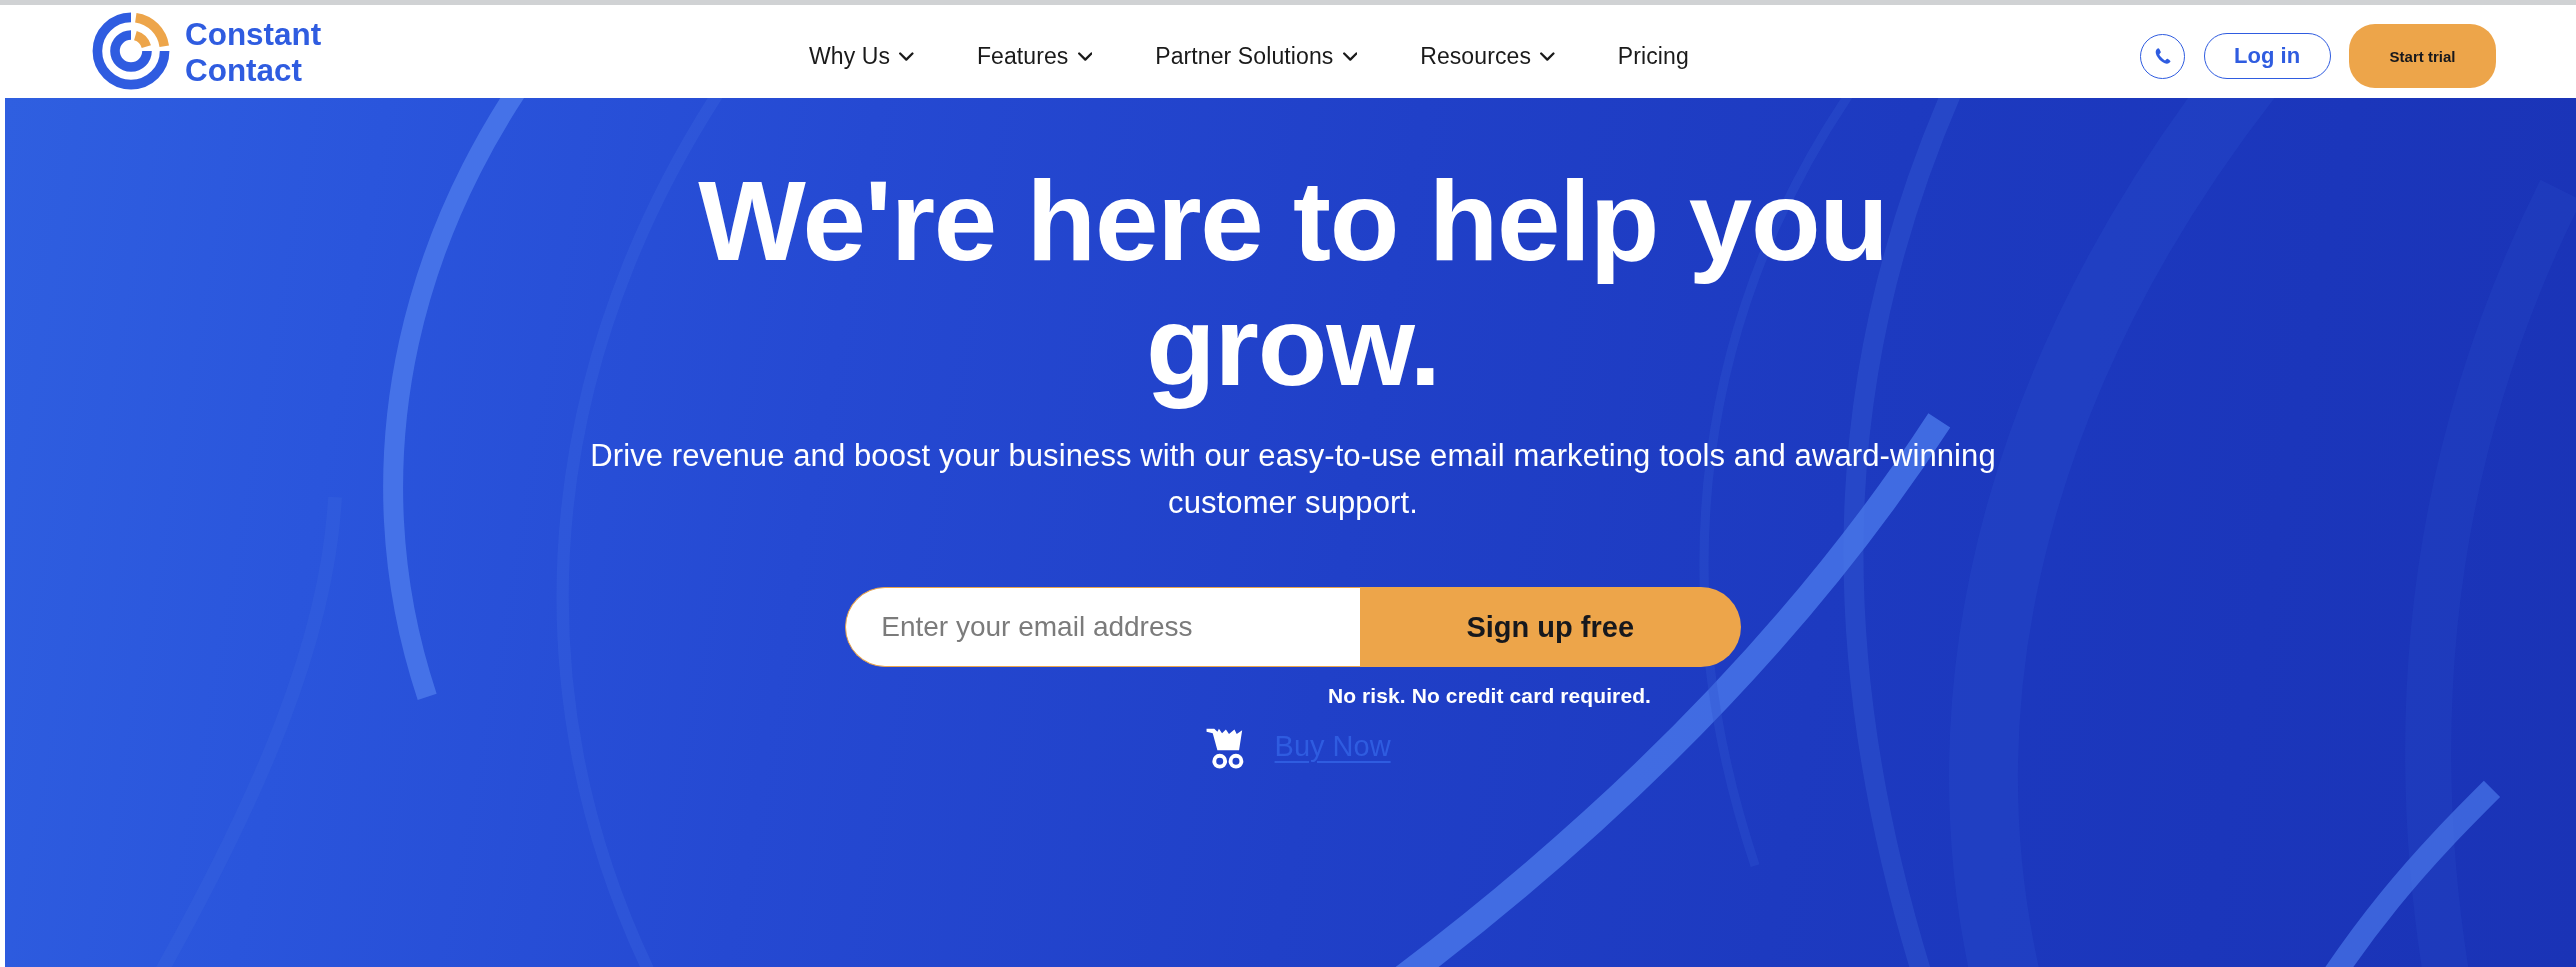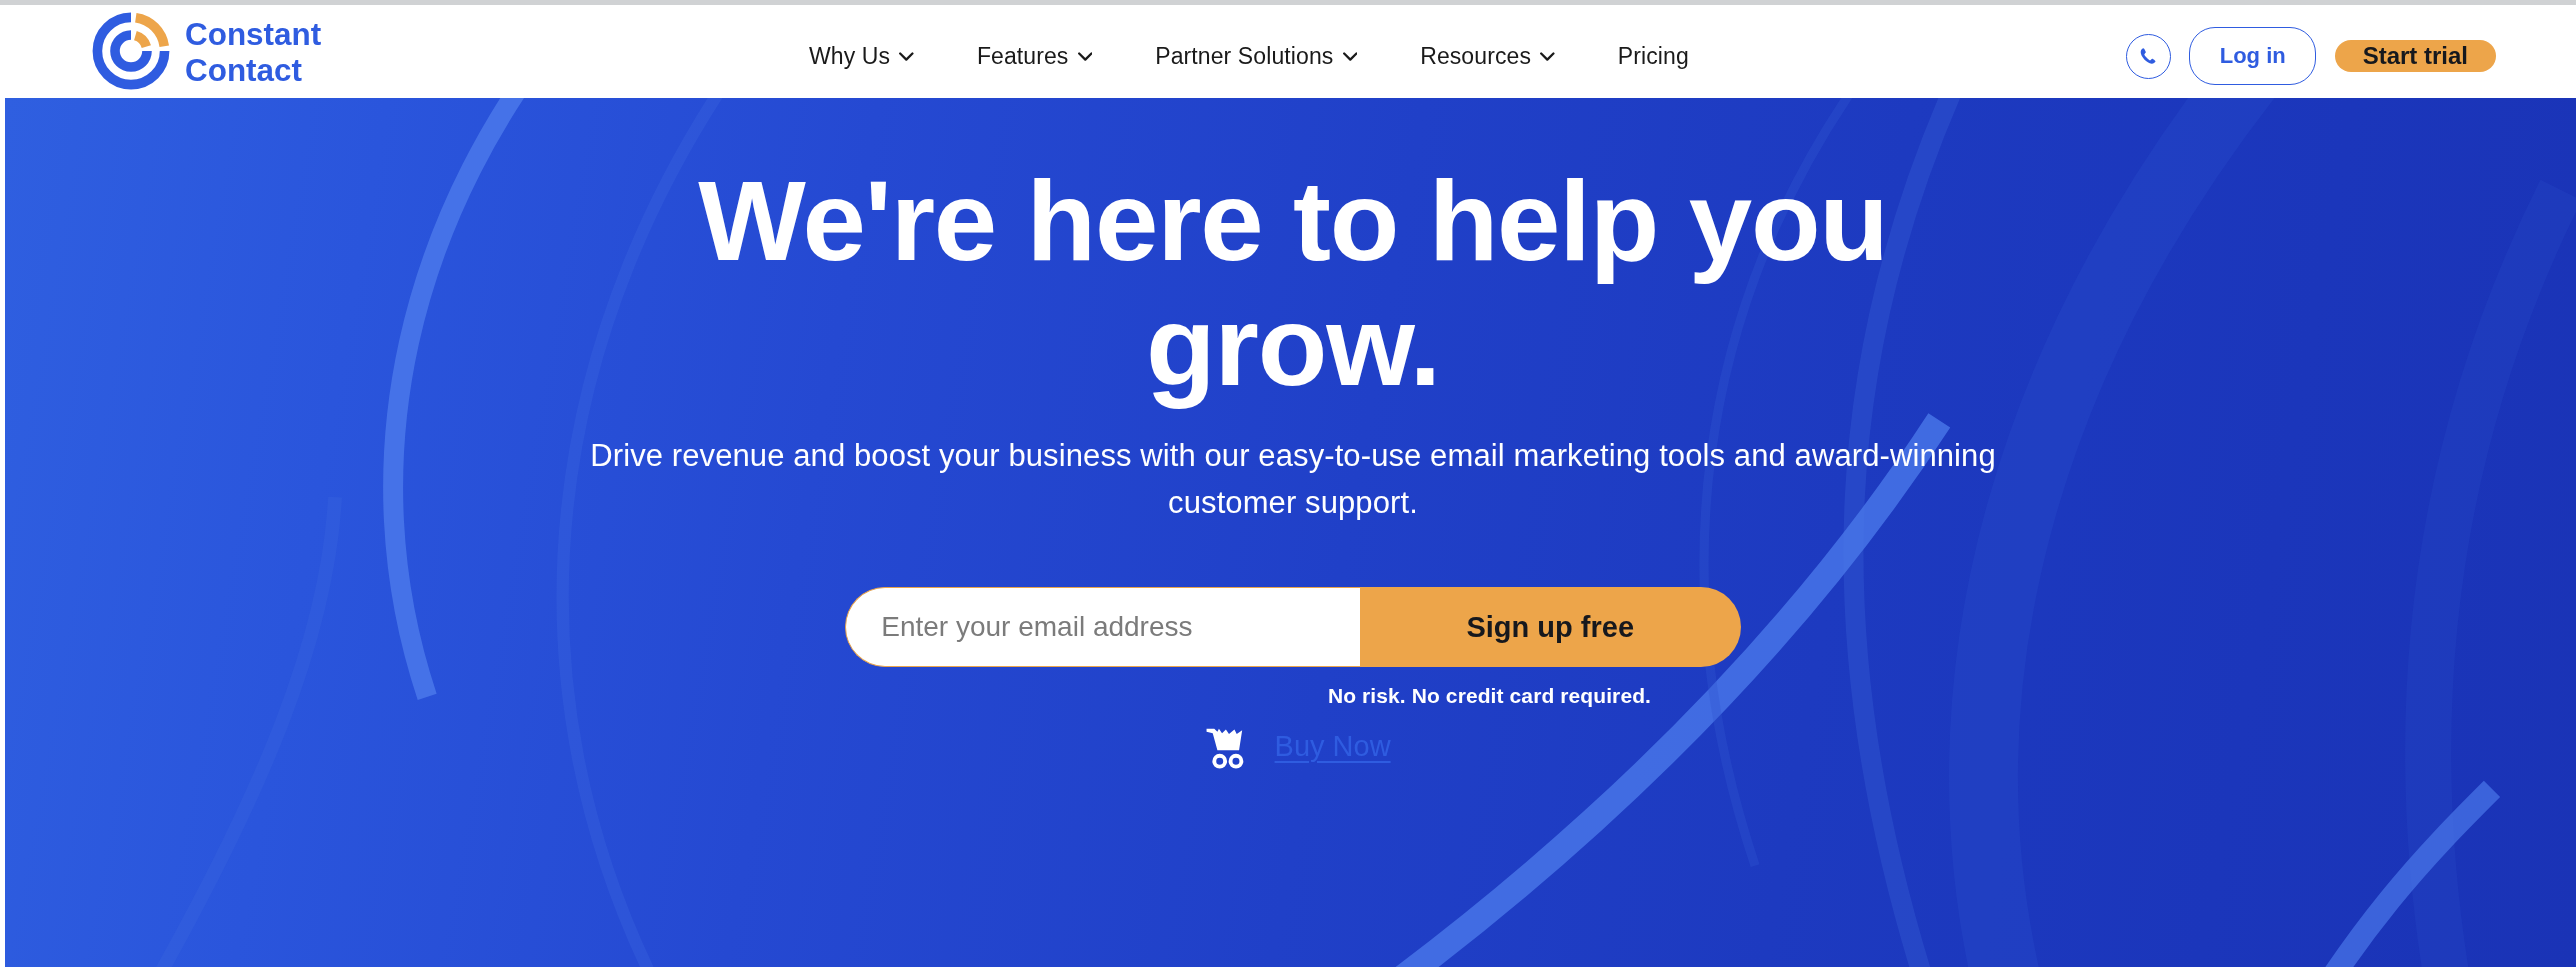--- a/index.html
+++ b/index.html
@@ -107,45 +107,45 @@
     background: #ffffff;
     display: flex;
     align-items: center;
     justify-content: center;
     cursor: pointer;
     flex: 0 0 45px;
   }
   .phone-btn svg { width: 20px; height: 20px; display: block; }
 
   .login-btn {
-    height: 58px;
+    height: 46px;
     min-width: 127px;
     padding: 8px 26px;
     border-radius: 26px;
     border: 1.9px solid #2f5ce0;
     background: #ffffff;
     color: #2f5ce0;
     font-size: 22px;
     font-weight: 700;
     font-family: "Liberation Sans", sans-serif;
     display: flex;
     align-items: center;
     justify-content: center;
     cursor: pointer;
     white-space: nowrap;
   }
   .trial-btn {
-    height: 32px;
+    height: 64px;
     min-width: 147px;
     padding: 0 28px;
     border-radius: 26px;
     border: none;
     background: #eda54a;
     color: #16181d;
-    font-size: 24px;
+    font-size: 15px;
     font-weight: 700;
     font-family: "Liberation Sans", sans-serif;
     display: flex;
     align-items: center;
     justify-content: center;
     cursor: pointer;
     white-space: nowrap;
   }
 
   

